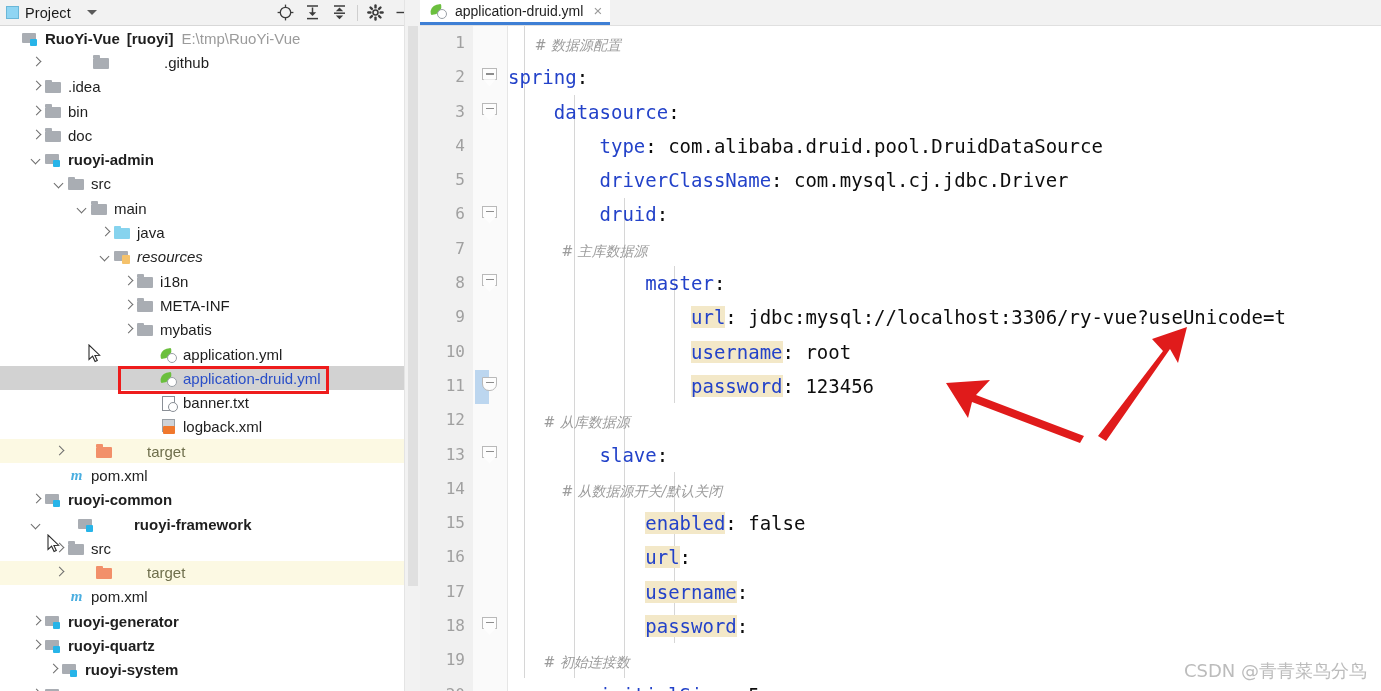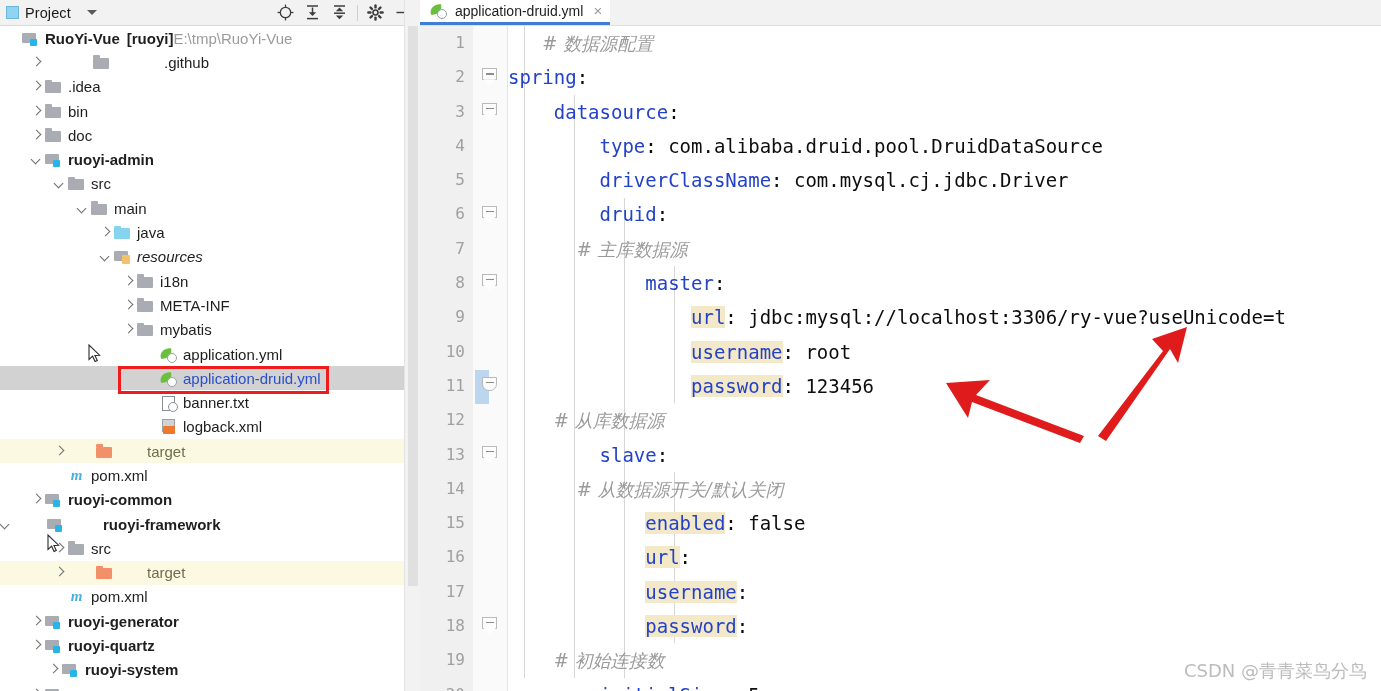--- a/index.html
+++ b/index.html
@@ -201,21 +201,21 @@
     border-radius:1px;
   }
   
   .ico.maven {
     color:#4aaee0; font-style:italic; font-weight:bold;
     font-size:15px; line-height:15px; text-align:center;
     font-family:"Liberation Serif", serif;
   }
   .lbl { line-height: 1; }
   .lbl.bold { font-weight: bold; }
-  .lbl.dim { color: #9b9b9b; font-weight: normal; }
+  .lbl.dim { color: #9b9b9b; font-weight: normal; margin-left: 8px; }
   .lbl.olive { color: #6f6f4c; }
   .lbl.blue { color: #2a4fc8; }
 
   
   .cursor {
     position: absolute;
     width: 12px; height: 18px;
     pointer-events: none;
   }
 
@@ -357,21 +357,21 @@
     font-size: 19px;
     font-family: "DejaVu Sans Mono", monospace;
     color: #0d0d0d;
     position: relative;
   }
   .k { color: #2342c9; }
   .cmt {
     color: #9b9b9b;
     font-style: italic;
     font-family: "DejaVu Serif", serif;
-    font-size: 18px;
+    font-size: 14px;
   }
   .hl { background: #f3e8c8; }
   
   .iguide {
     position: absolute;
     width: 1px;
     background: #d6d6d6;
   }
 
   #watermark {
@@ -551,21 +551,21 @@
           <div class="row" style="padding-left: 54px;">
             <span class="arrow"></span>
             <span class="ico maven">m</span>
             <span class="lbl">pom.xml</span>
           </div>
           <div class="row" style="padding-left: 31px;">
             <span class="arrow right"></span>
             <span class="ico module"></span>
             <span class="lbl bold">ruoyi-common</span>
           </div>
-          <div class="row" style=" gap: 33px;">
+          <div class="row" style="padding-left: 31px; gap: 33px;">
             <span class="arrow down"></span>
             <span class="ico module"></span>
             <span class="lbl bold">ruoyi-framework</span>
           </div>
           <div class="row" style="padding-left: 54px;">
             <span class="arrow right"></span>
             <span class="ico folder"></span>
             <span class="lbl">src</span>
           </div>
           <div class="row tgt" style="padding-left: 54px;">

